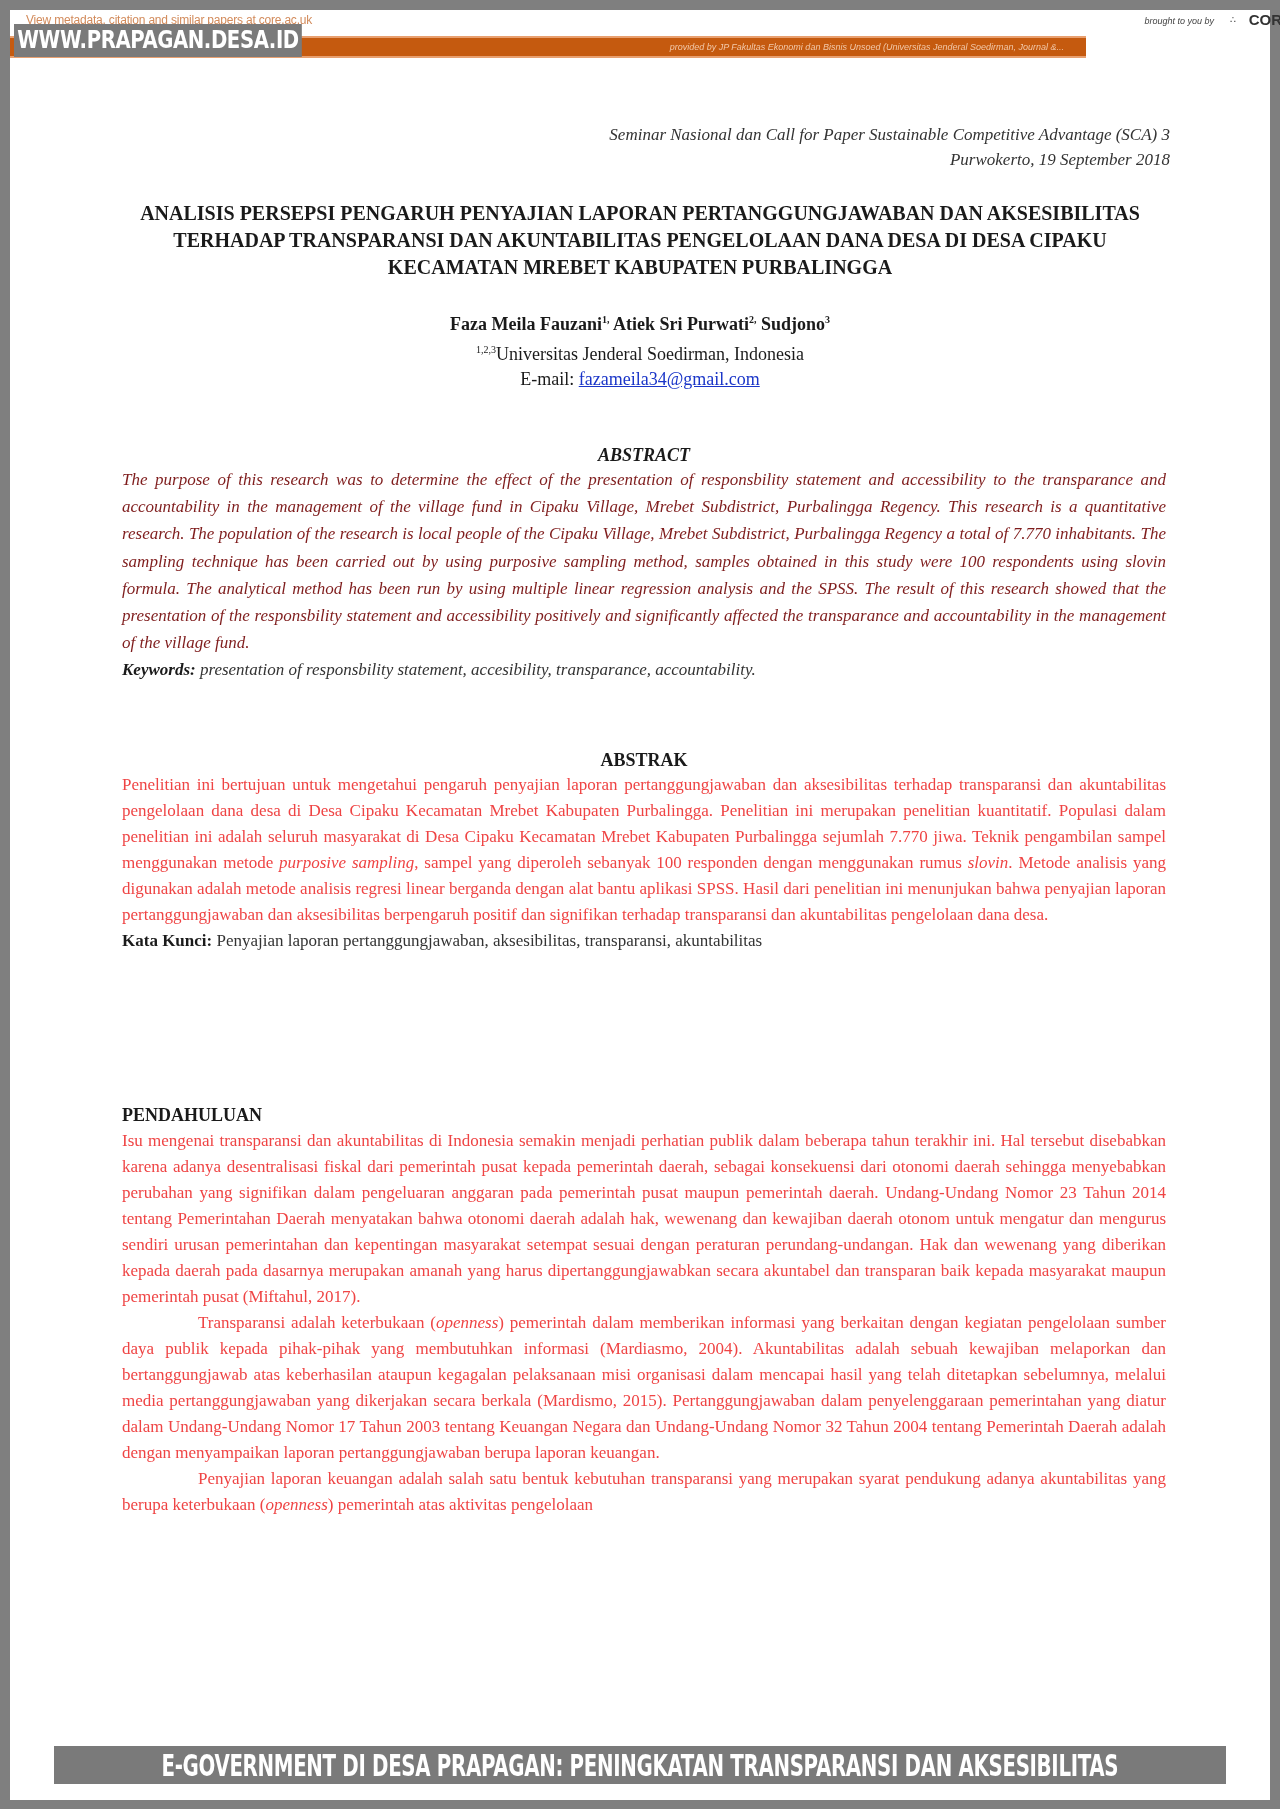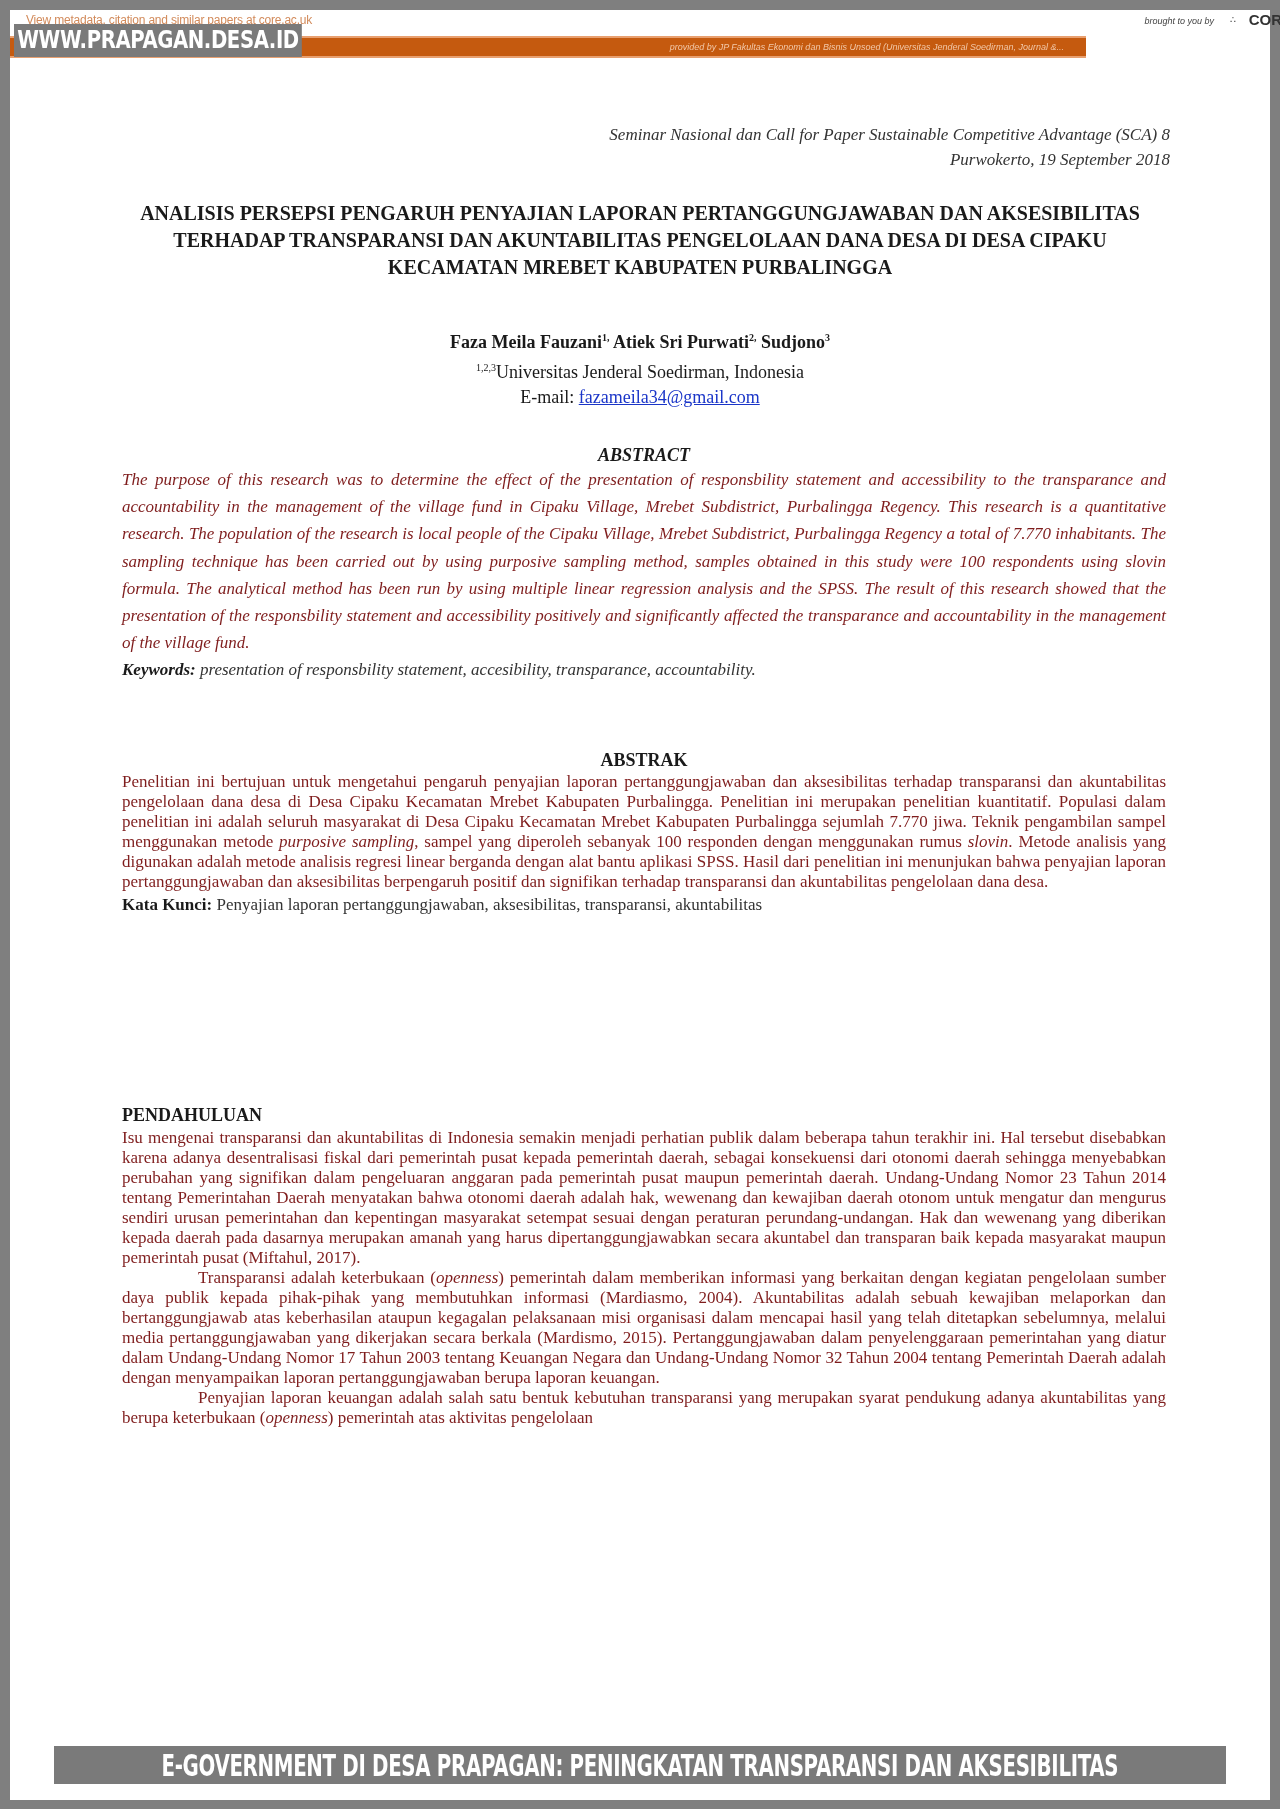--- a/index.html
+++ b/index.html
@@ -70,39 +70,39 @@
     text-align: right; font-style: italic;
     font-size: 17px; line-height: 25px; color: #333;
   }
   .title {
     position: absolute; left: 110px; width: 1040px; top: 190px;
     text-align: center; font-weight: bold;
     font-size: 20px; line-height: 27px; color: #1a1a1a;
   }
   .authors {
     position: absolute; left: 110px; width: 1040px; top: 297px;
-    text-align: center; font-size: 18px; line-height: 25px; margin-top: 18px;
+    text-align: center; font-size: 18px; line-height: 25px;
   }
   .authors .names { font-weight: bold; }
   .authors sup { font-size: 10px; }
   .link { color: #1a35c8; text-decoration: underline; }
   .body-col {
     position: absolute; left: 112px; width: 1044px;
   }
   .abs-head {
     text-align: center; font-weight: bold; font-style: italic; font-size: 18px;
   }
   .abs-text {
     font-style: italic; font-size: 17px; line-height: 27.2px;
     text-align: justify; color: #7f1d1d;
   }
   .kw { font-style: italic; font-size: 17px; line-height: 27px; color: #333; }
   .kw b { color: #1a1a1a; }
   .abstrak-head { text-align: center; font-weight: bold; font-size: 18px; line-height: 24px; }
-  .id-text { font-size: 17px; line-height: 20px; text-align: justify; color: #7f1d1d; }
+  .id-text { font-size: 17px; line-height: 26px; text-align: justify; color: #ef4444; }
   .id-text i { font-style: italic; }
   .kk { font-size: 17px; line-height: 26px; color: #333; }
   .kk b { color: #1a1a1a; }
   .sec-head { font-weight: bold; font-size: 18px; line-height: 26px; }
   .indent { text-indent: 76px; }
   .footnote { font-size: 16px; line-height: 23px; font-style: italic; color: #333; }
   .footnote sup { font-size: 9px; }
   .watermark-bottom {
     position: absolute; left: 54px; top: 1746px; width: 1172px; height: 38px;
     background: #7a7a7a;
@@ -129,21 +129,21 @@
     <span class="core-brought">brought to you by</span>
     <span class="core-logo-icon">∴</span>
     <span class="core-logo">CORE</span>
   </div>
 
   <div class="orange-band">
     <span class="orange-provided">provided by JP Fakultas Ekonomi dan Bisnis Unsoed (Universitas Jenderal Soedirman, Journal &amp;...</span>
   </div>
 
   <div class="conf">
-    <div>Seminar Nasional dan Call for Paper Sustainable Competitive Advantage (SCA) 8</div>
+    <div>Seminar Nasional dan Call for Paper Sustainable Competitive Advantage (SCA) 3</div>
     <div>Purwokerto, 19 September 2018</div>
   </div>
 
   <div class="title">ANALISIS PERSEPSI PENGARUH PENYAJIAN LAPORAN PERTANGGUNGJAWABAN DAN AKSESIBILITAS TERHADAP TRANSPARANSI DAN AKUNTABILITAS PENGELOLAAN DANA DESA DI DESA CIPAKU KECAMATAN MREBET KABUPATEN PURBALINGGA</div>
 
   <div class="authors">
     <div class="names">
       <span>Faza Meila Fauzani</span><sup>1,</sup><span> Atiek Sri Purwati</span><sup>2,</sup><span> Sudjono</span><sup>3</sup>
     </div>
     <div>

